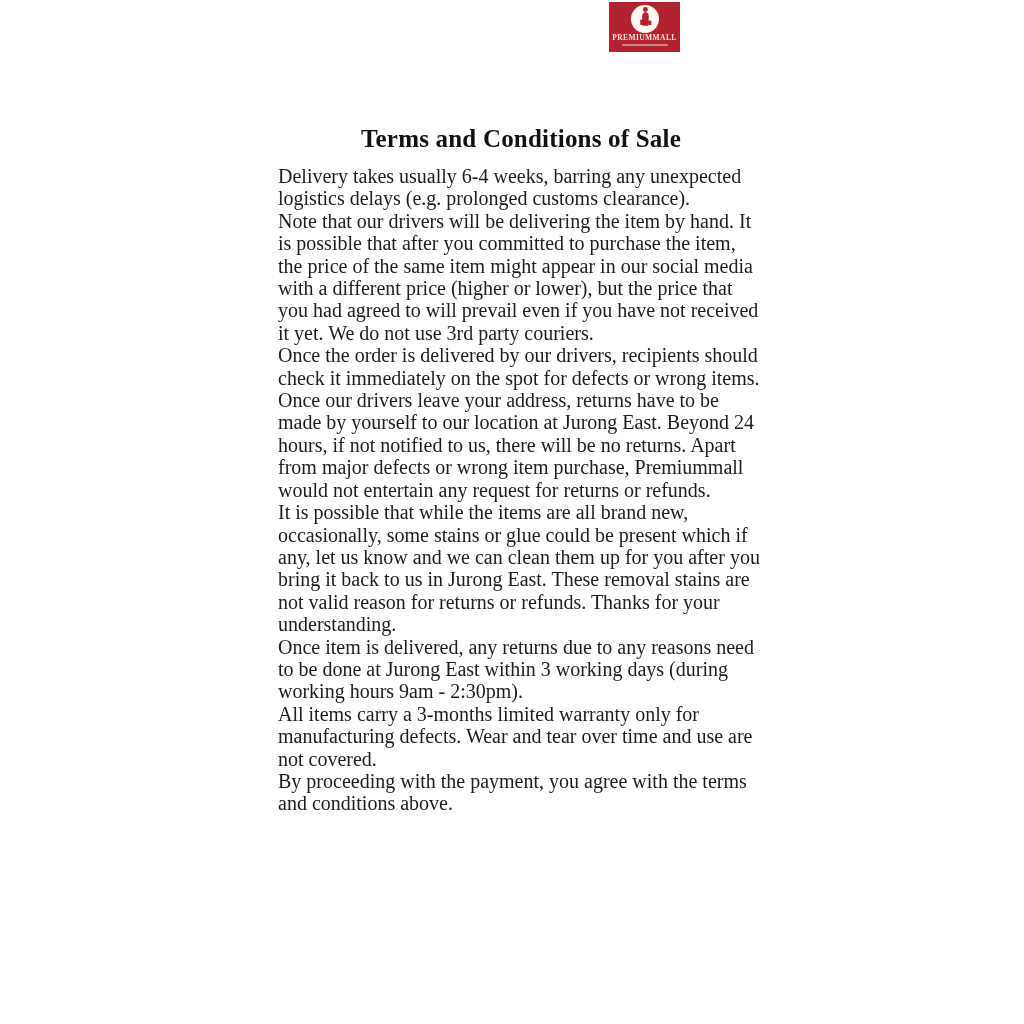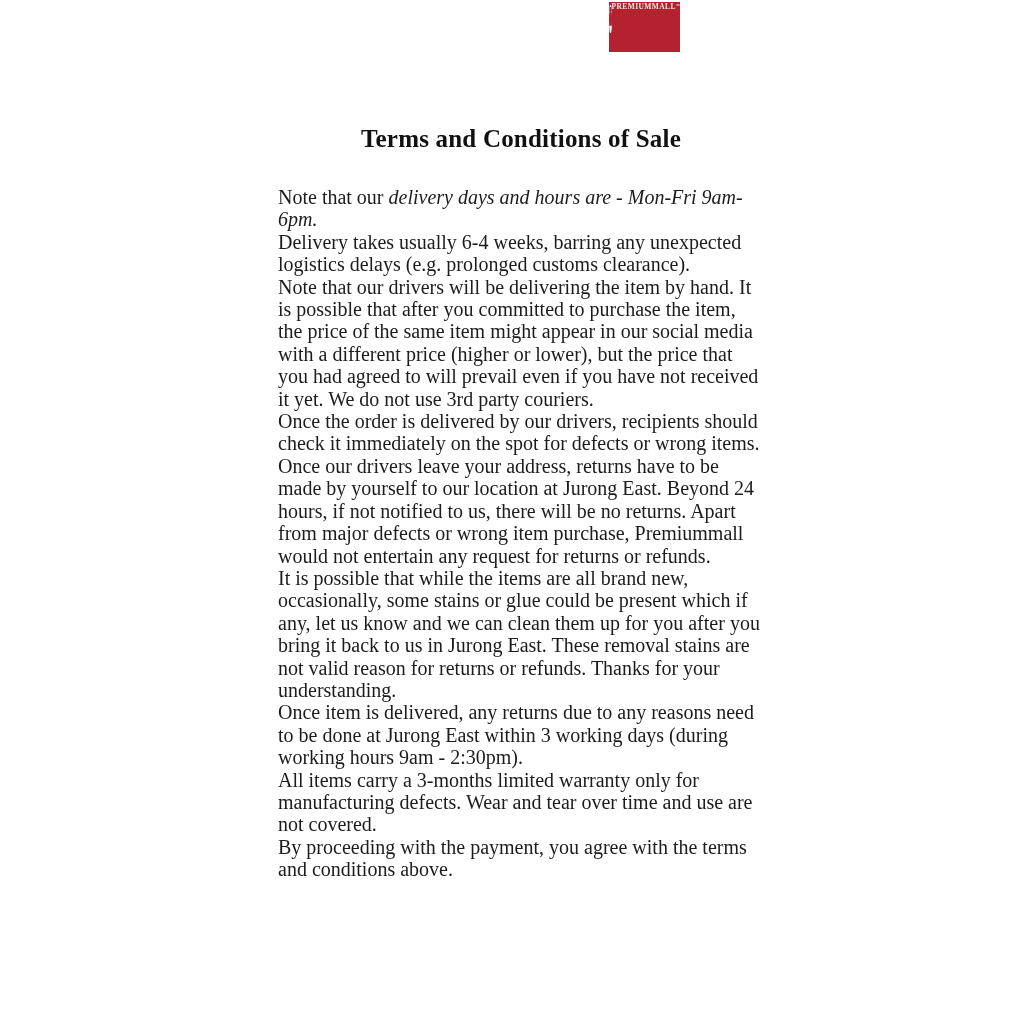--- a/index.html
+++ b/index.html
@@ -17,21 +17,22 @@
 
   
   .logo {
     position: absolute;
     left: 609px;
     top: 2px;
     width: 71px;
     height: 50px;
     background: #b5222f;
     display: flex;
-    flex-direction: row;
+    flex-direction: column;
+    align-items: center;
     box-sizing: border-box;
   }
   .logo-circle {
     margin-top: 3px;
     width: 28px;
     height: 28px;
     border-radius: 50%;
     background: #fdf8f4;
     display: flex;
     align-items: center;
@@ -58,21 +59,21 @@
   }
 
   
   .doc {
     position: absolute;
     left: 278px;
     top: 124px;
     width: 486px;
   }
   .doc-title {
-    margin: 0 0 33px 0;
+    margin: 0 0 12px 0;
     font-size: 25px;
     line-height: 29px;
     font-weight: bold;
     text-align: center;
     color: #111111;
     letter-spacing: 0.2px;
   }
   .doc-body p {
     margin: 0;
     font-size: 20px;
@@ -100,21 +101,20 @@
       </svg>
     </span>
   </div>
   <div class="logo-brand">PREMIUMMALL</div>
   <div class="logo-tagline"></div>
 </div>
 
 <div class="doc">
   <h1 class="doc-title">Terms and Conditions of Sale</h1>
   <div class="doc-body">
-      <p><span>Note that our </span><em>delivery days and hours are - Mon-Fri 9am-6pm.</em></p>
       <p><span>Delivery takes usually 6-4 weeks, barring any unexpected logistics delays (e.g. prolonged customs clearance).</span></p>
       <p><span>Note that our drivers will be delivering the item by hand. It is possible that after you committed to purchase the item, the price of the same item might appear in our social media with a different price (higher or lower), but the price that you had agreed to will prevail even if you have not received it yet. We do not use 3rd party couriers.</span></p>
       <p><span>Once the order is delivered by our drivers, recipients should check it immediately on the spot for defects or wrong items.</span></p>
       <p><span>Once our drivers leave your address, returns have to be made by yourself to our location at Jurong East. Beyond 24 hours, if not notified to us, there will be no returns. Apart from major defects or wrong item purchase, Premiummall would not entertain any request for returns or refunds.</span></p>
       <p><span>It is possible that while the items are all brand new, occasionally, some stains or glue could be present which if any, let us know and we can clean them up for you after you bring it back to us in Jurong East. These removal stains are not valid reason for returns or refunds. Thanks for your understanding.</span></p>
       <p><span>Once item is delivered, any returns due to any reasons need to be done at Jurong East within 3 working days (during working hours 9am - 2:30pm).</span></p>
       <p><span>All items carry a 3-months limited warranty only for manufacturing defects. Wear and tear over time and use are not covered.</span></p>
       <p><span>By proceeding with the payment, you agree with the terms and conditions above.</span></p>
     </div>
 </div>

